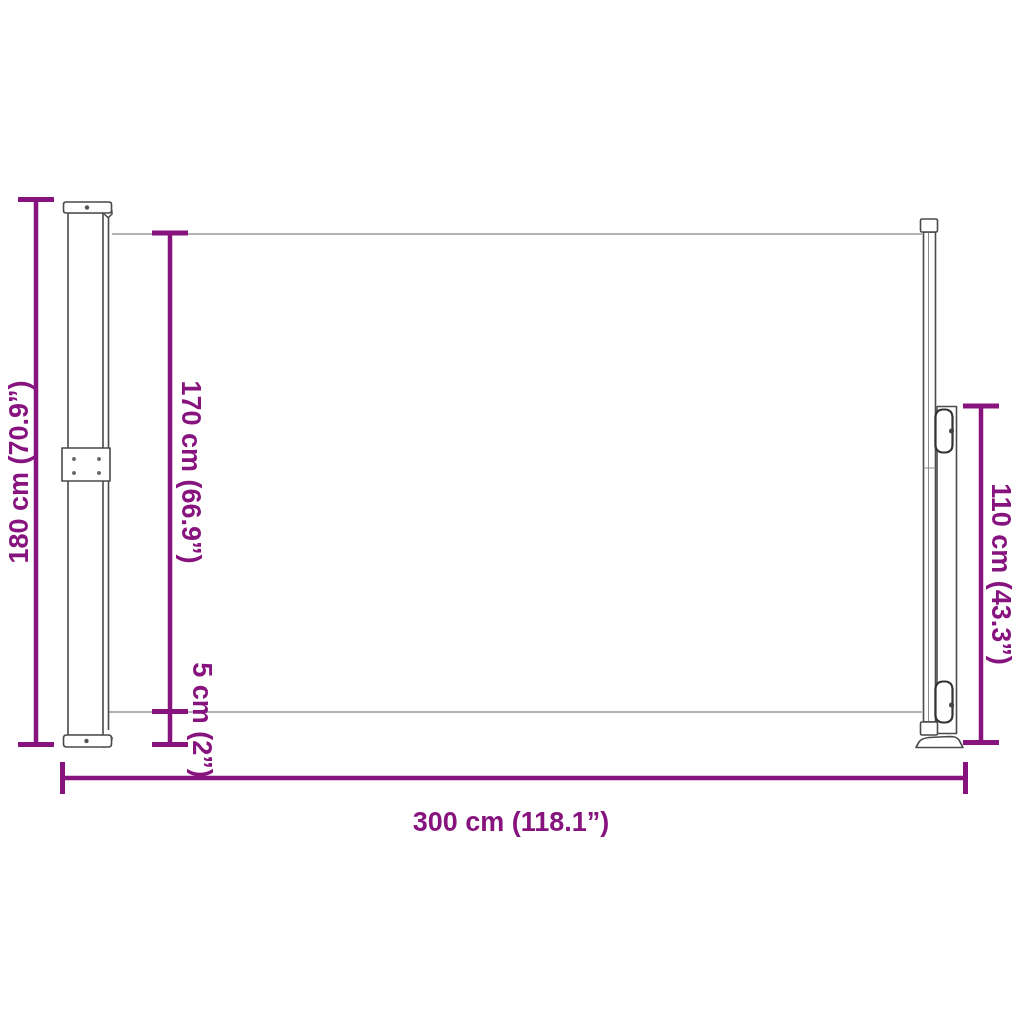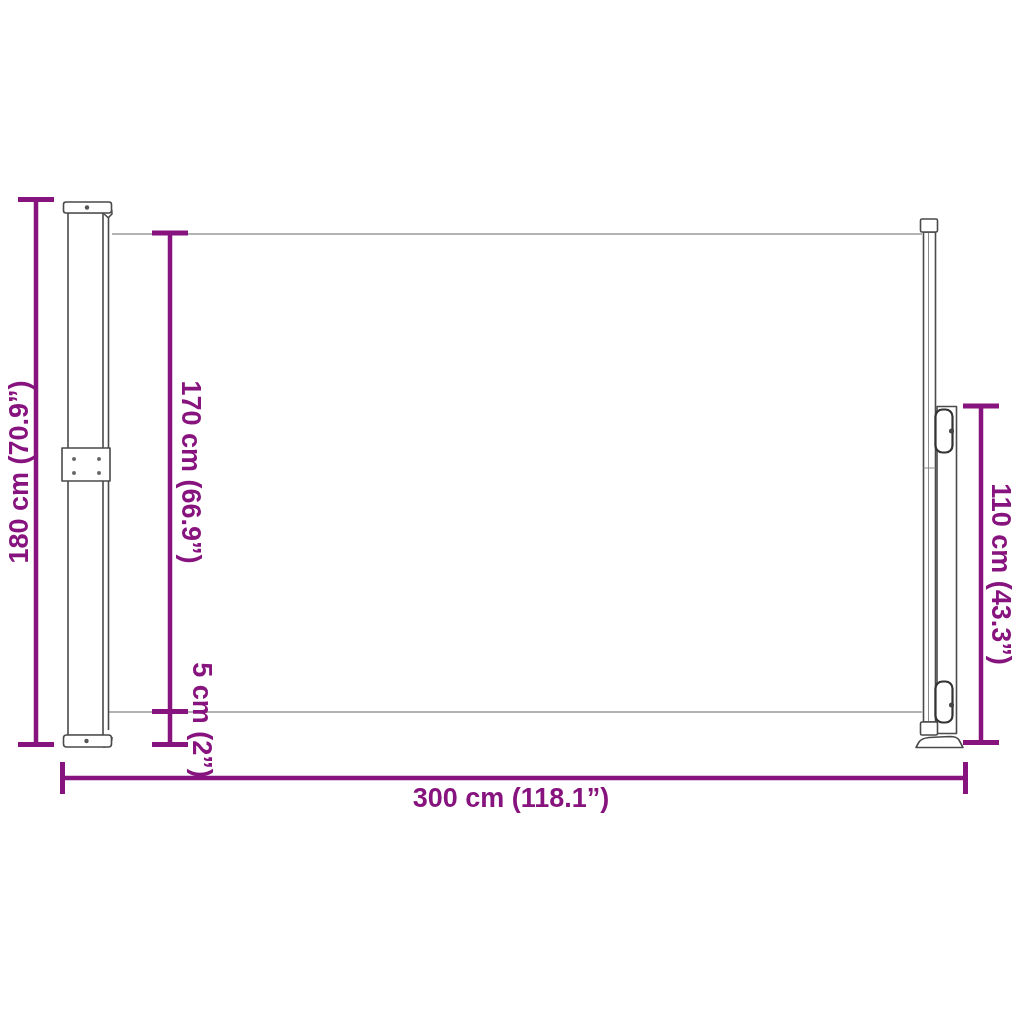--- a/index.html
+++ b/index.html
@@ -96,15 +96,15 @@
   </svg>
 
   <div class="dim-label rot-ccw" style="left:19px; top:472px;">180 cm (70.9”)</div>
 
   <div class="dim-label rot-cw" style="left:190px; top:472px;">170 cm (66.9”)</div>
 
   <div class="dim-label rot-cw" style="left:201px; top:720px;">5 cm (2”)</div>
 
   <div class="dim-label rot-cw" style="left:1000px; top:574px;">110 cm (43.3”)</div>
 
-  <div class="dim-label" style="left:511px; top:798px;">300 cm (118.1”)</div>
+  <div class="dim-label" style="left:511px; top:822px;">300 cm (118.1”)</div>
 
 </div>
 
 </body></html>

